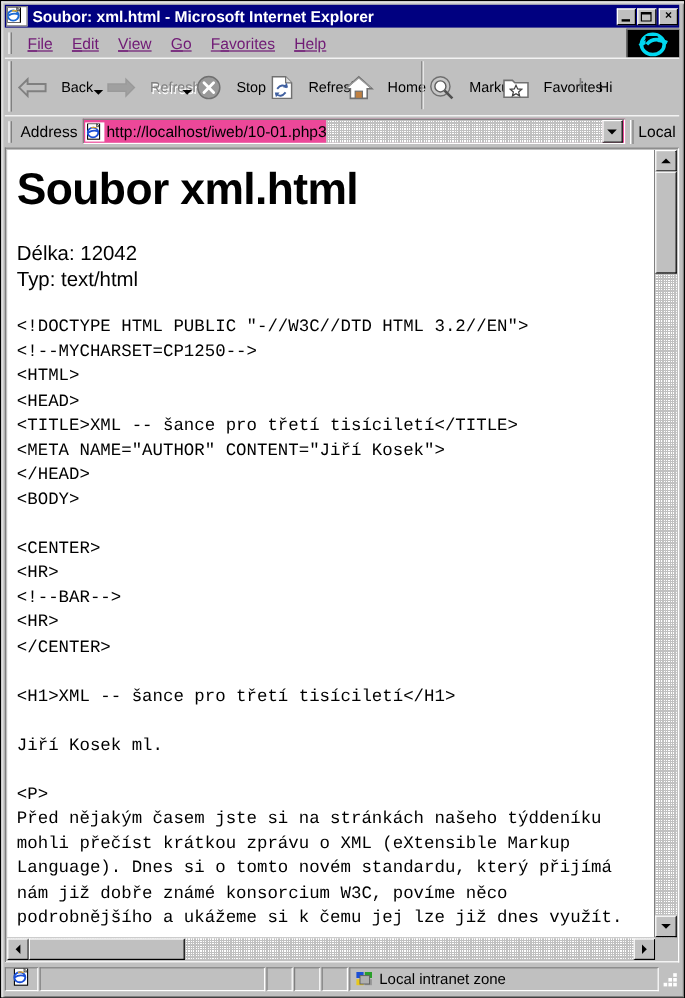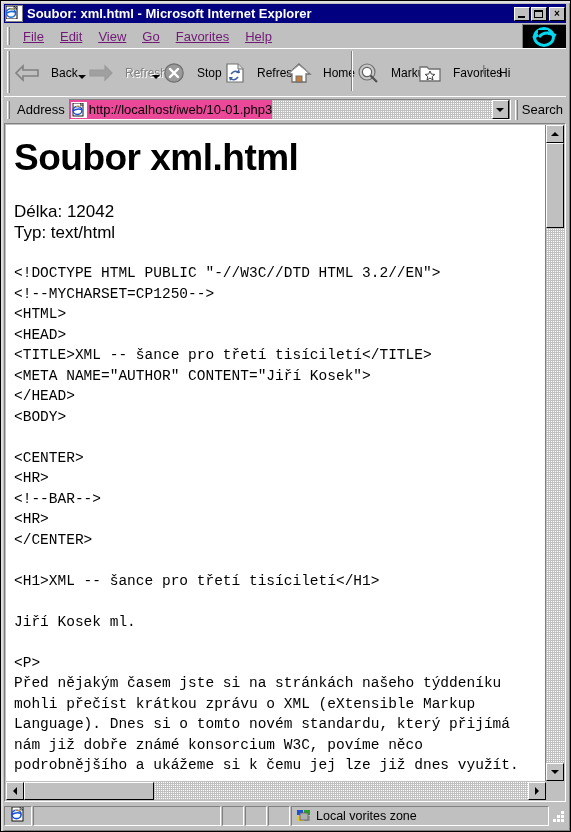--- a/index.html
+++ b/index.html
@@ -564,21 +564,21 @@
           <path d="M4 3.6 Q6.4 2.4 8.6 3.8" stroke="#e8a81b" stroke-width="1" fill="none"></path>
         </svg>
       </div>
       <div class="addr-text">http://localhost/iweb/10-01.php3</div>
       <div class="addr-fill"></div>
       <div class="addr-drop">
           <span class="arrow-down"></span>
         </div>
     </div>
     <div class="links-sep"></div>
-    <div class="links-label">Search</div>
+    <div class="links-label">Local</div>
   </div>
 
   <div class="content-wrap">
     <div class="doc">
       <div class="doc-inner">
         <h1 class="page-h1">Soubor xml.html</h1>
         <div class="meta-line">Délka: 12042</div>
         <div class="meta-line">Typ: text/html</div>
         <pre class="code">&lt;!DOCTYPE HTML PUBLIC "-//W3C//DTD HTML 3.2//EN"&gt;
 &lt;!--MYCHARSET=CP1250--&gt;
@@ -651,21 +651,21 @@
     <div class="spane" style="width:258px;">
       <span style="margin-left:4px;display:flex;align-items:center;">
         <svg width="16" height="15" viewBox="0 0 16 15">
           <rect x="1" y="1" width="6" height="5" fill="#1b4fd6"></rect>
           <rect x="8" y="1" width="6" height="5" fill="#2aa02a"></rect>
           <rect x="1" y="7" width="6" height="5" fill="#e8c81b"></rect>
           <rect x="8" y="7" width="6" height="5" fill="#9a9a9a"></rect>
           <rect x="4" y="4" width="8" height="7" fill="#b0b0b0" stroke="#606060" stroke-width="0.8"></rect>
         </svg>
       </span>
-      <span class="status-text">Local vorites zone</span>
+      <span class="status-text">Local intranet zone</span>
     </div>
     <div class="resize-grip">
       <i style="left:9px;top:2px;width:3px;height:3px;"></i>
       <i style="left:5px;top:6px;width:3px;height:3px;"></i>
       <i style="left:9px;top:6px;width:3px;height:3px;"></i>
       <i style="left:1px;top:10px;width:3px;height:3px;"></i>
       <i style="left:5px;top:10px;width:3px;height:3px;"></i>
       <i style="left:9px;top:10px;width:3px;height:3px;"></i>
     </div>
   </div>

